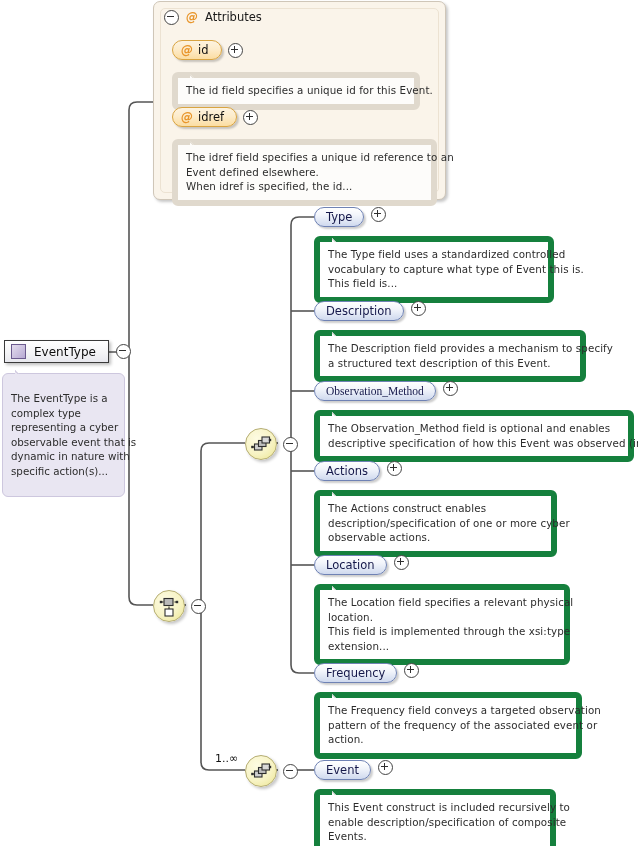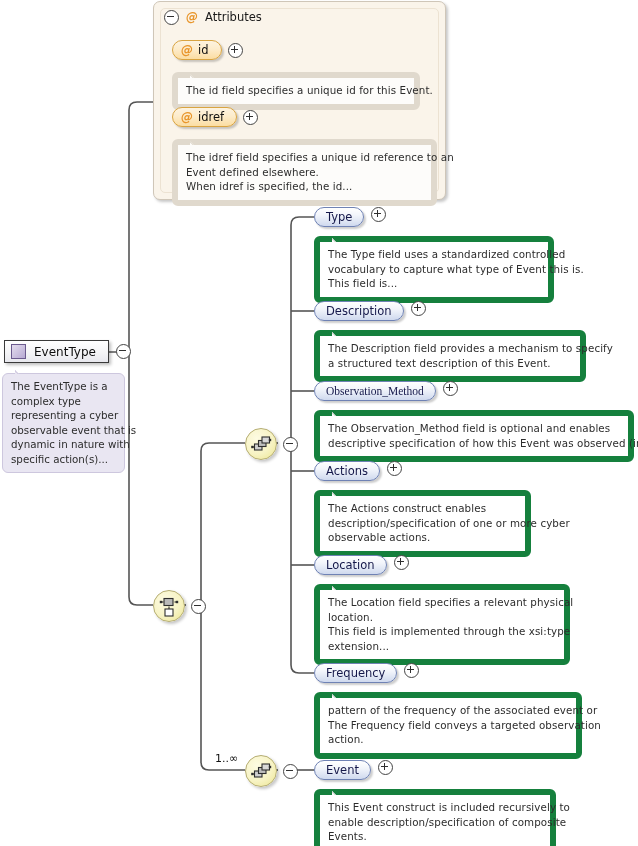--- a/index.html
+++ b/index.html
@@ -209,21 +209,21 @@
     border-color: #e0d9cd;
   }
   .note .line { display: block; white-space: pre; }
 
   
   .root-note {
     position: absolute;
     background: #e9e6f2;
     border: 1px solid #cdc7de;
     border-radius: 6px;
-    padding: 5px 8px;
+    padding: 17px 8px;
     font-size: 10.3px;
     line-height: 14.6px;
     color: #2c2c2c;
     box-sizing: border-box;
   }
   .root-note .tail {
     position: absolute;
     top: -6px;
     left: 12px;
     width: 12px; height: 6px;
@@ -450,21 +450,21 @@
     <span class="line">The Observation_Method field is optional and enables</span>
     <span class="line">descriptive specification of how this Event was observed (in the...</span>
   </div>
 
   <div class="elem-node" style="left:314px; top:461px;">
     <div class="elem-pill">
       <span class="elem-pill-label">Actions</span>
     </div>
     <span class="circ plus"></span>
   </div>
-  <div class="note" style="left:314px; top:490px; width:217px;">
+  <div class="note" style="left:314px; top:490px; width:243px;">
     <span class="tail"></span>
     <span class="line">The Actions construct enables</span>
     <span class="line">description/specification of one or more cyber</span>
     <span class="line">observable actions.</span>
   </div>
 
   <div class="elem-node" style="left:314px; top:555px;">
     <div class="elem-pill">
       <span class="elem-pill-label">Location</span>
     </div>
@@ -479,22 +479,22 @@
   </div>
 
   <div class="elem-node" style="left:314px; top:663px;">
     <div class="elem-pill">
       <span class="elem-pill-label">Frequency</span>
     </div>
     <span class="circ plus"></span>
   </div>
   <div class="note" style="left:314px; top:692px; width:268px;">
     <span class="tail"></span>
+    <span class="line">The Frequency field conveys a targeted observation</span>
     <span class="line">pattern of the frequency of the associated event or</span>
-    <span class="line">The Frequency field conveys a targeted observation</span>
     <span class="line">action.</span>
   </div>
 
   <div class="elem-node" style="left:314px; top:760px;">
     <div class="elem-pill">
       <span class="elem-pill-label">Event</span>
     </div>
     <span class="circ plus"></span>
   </div>
   <div class="note" style="left:314px; top:789px; width:242px;">

